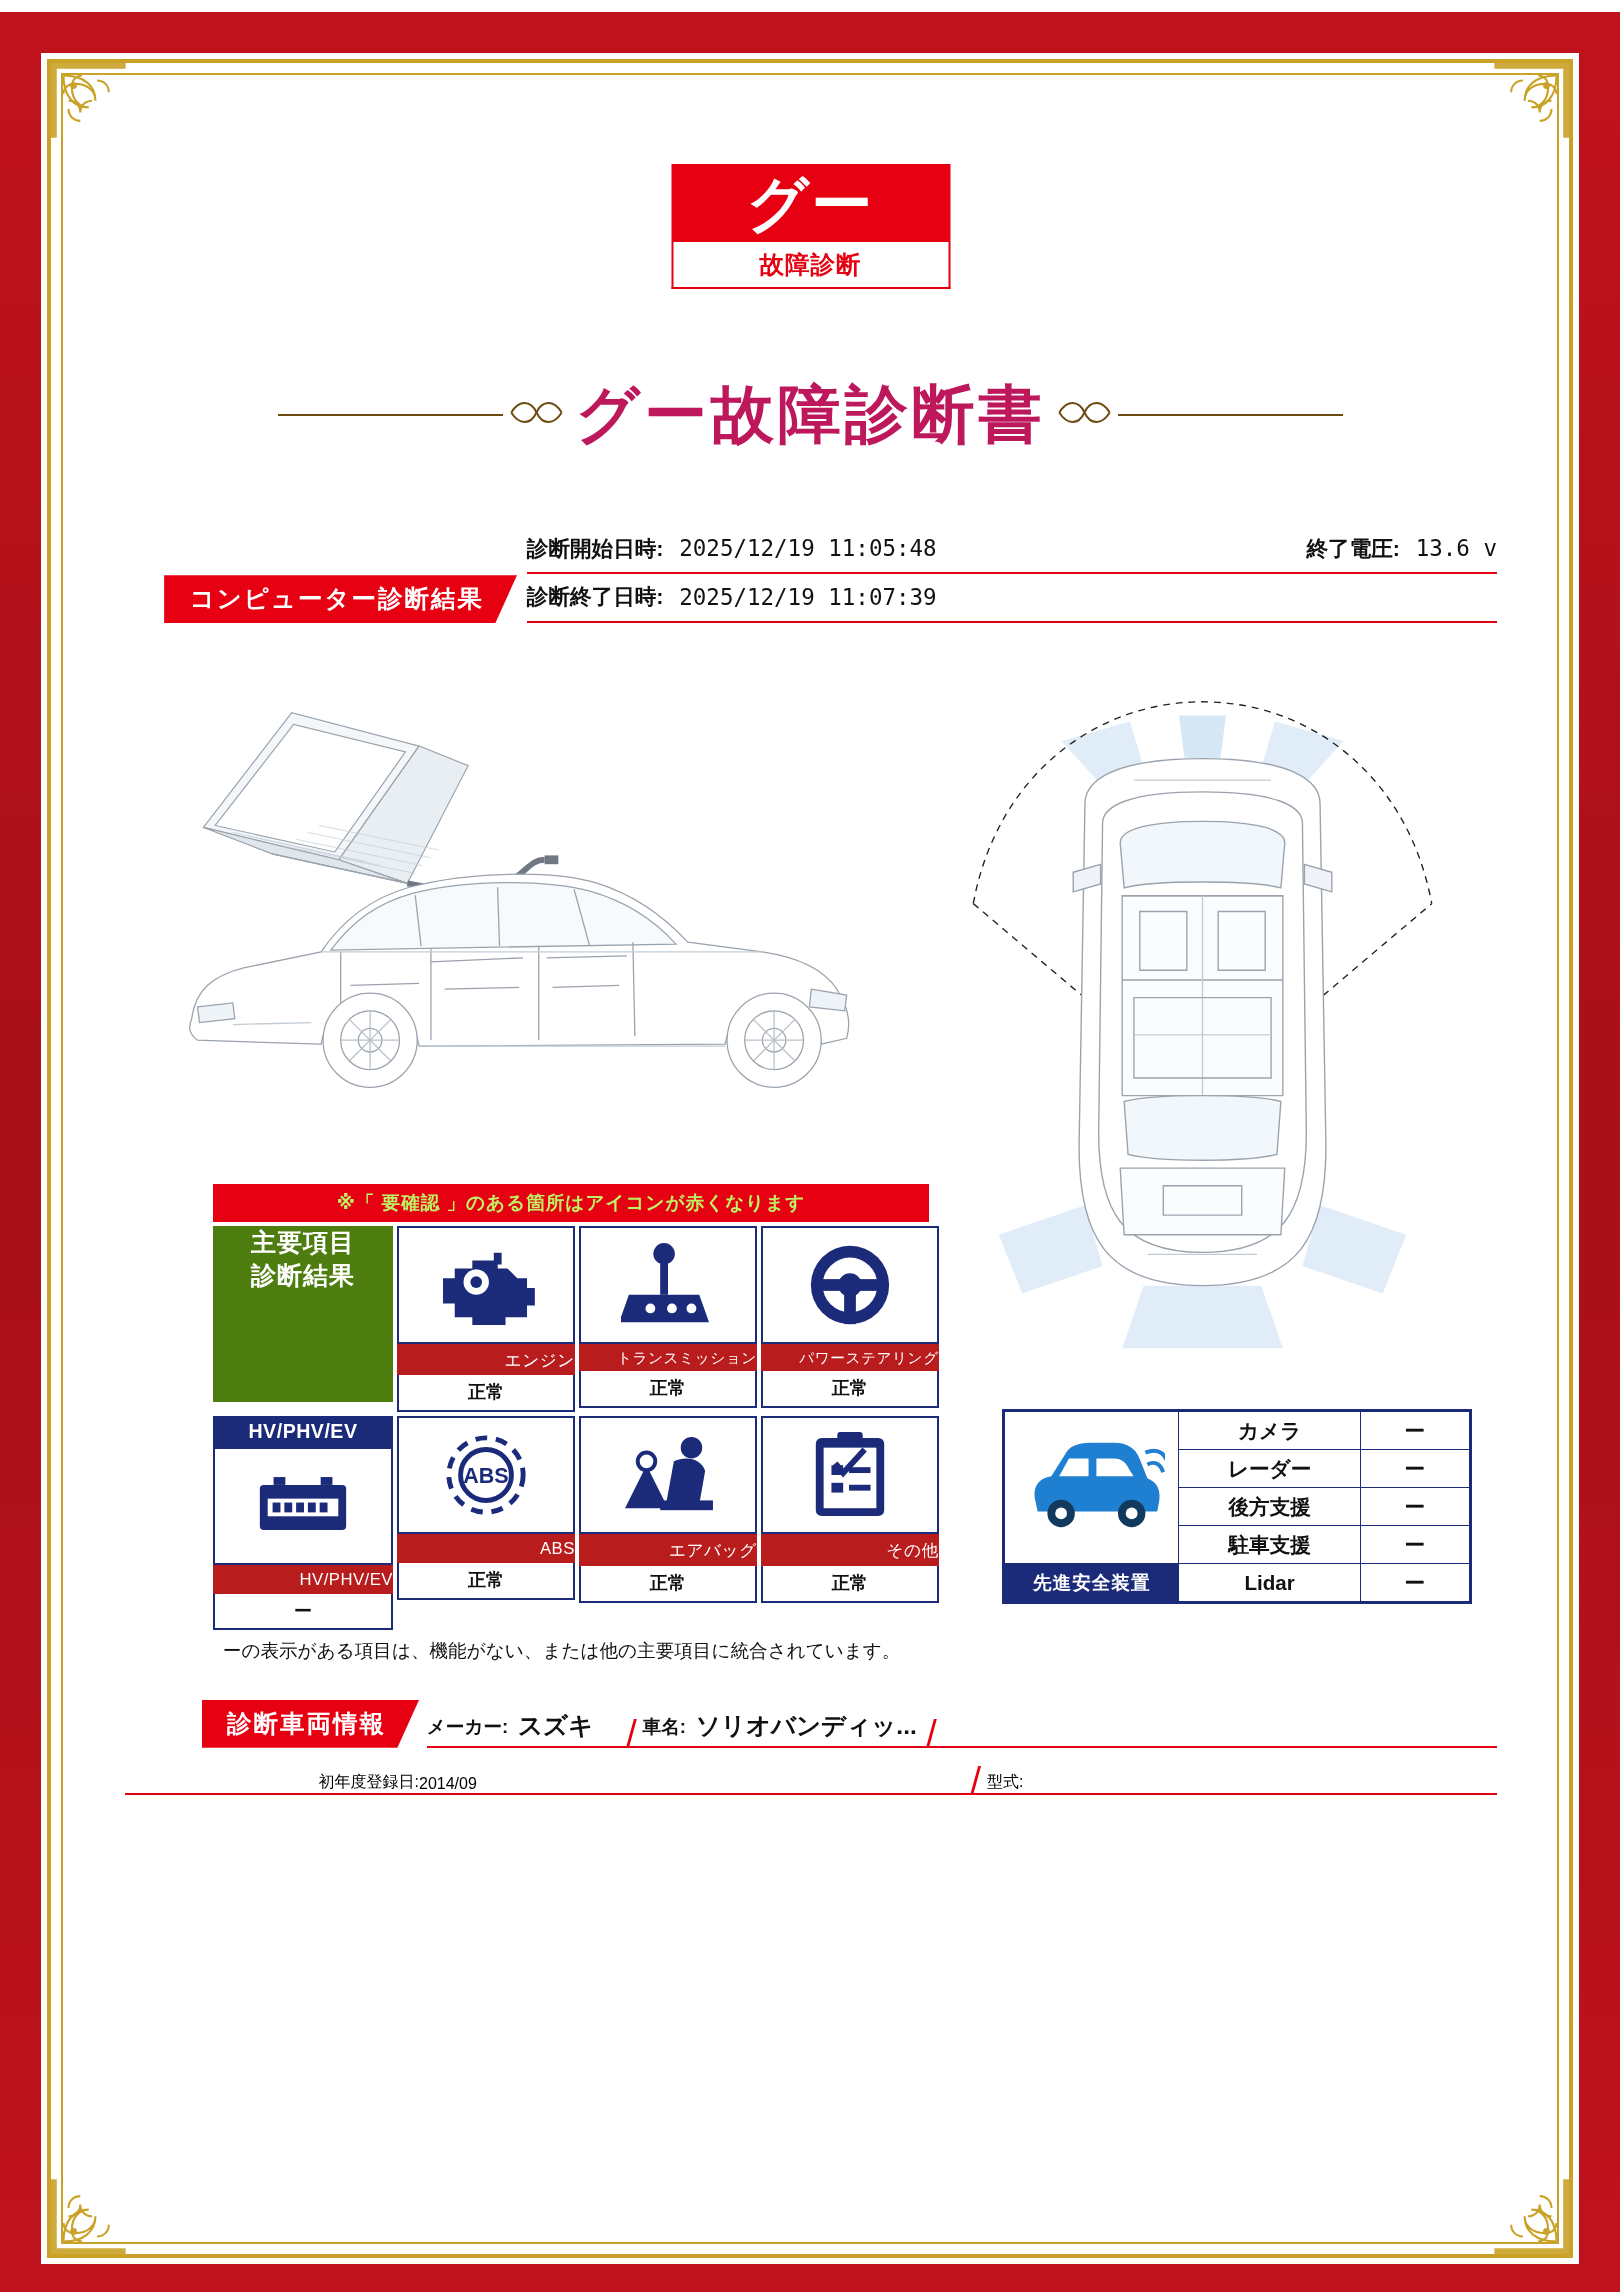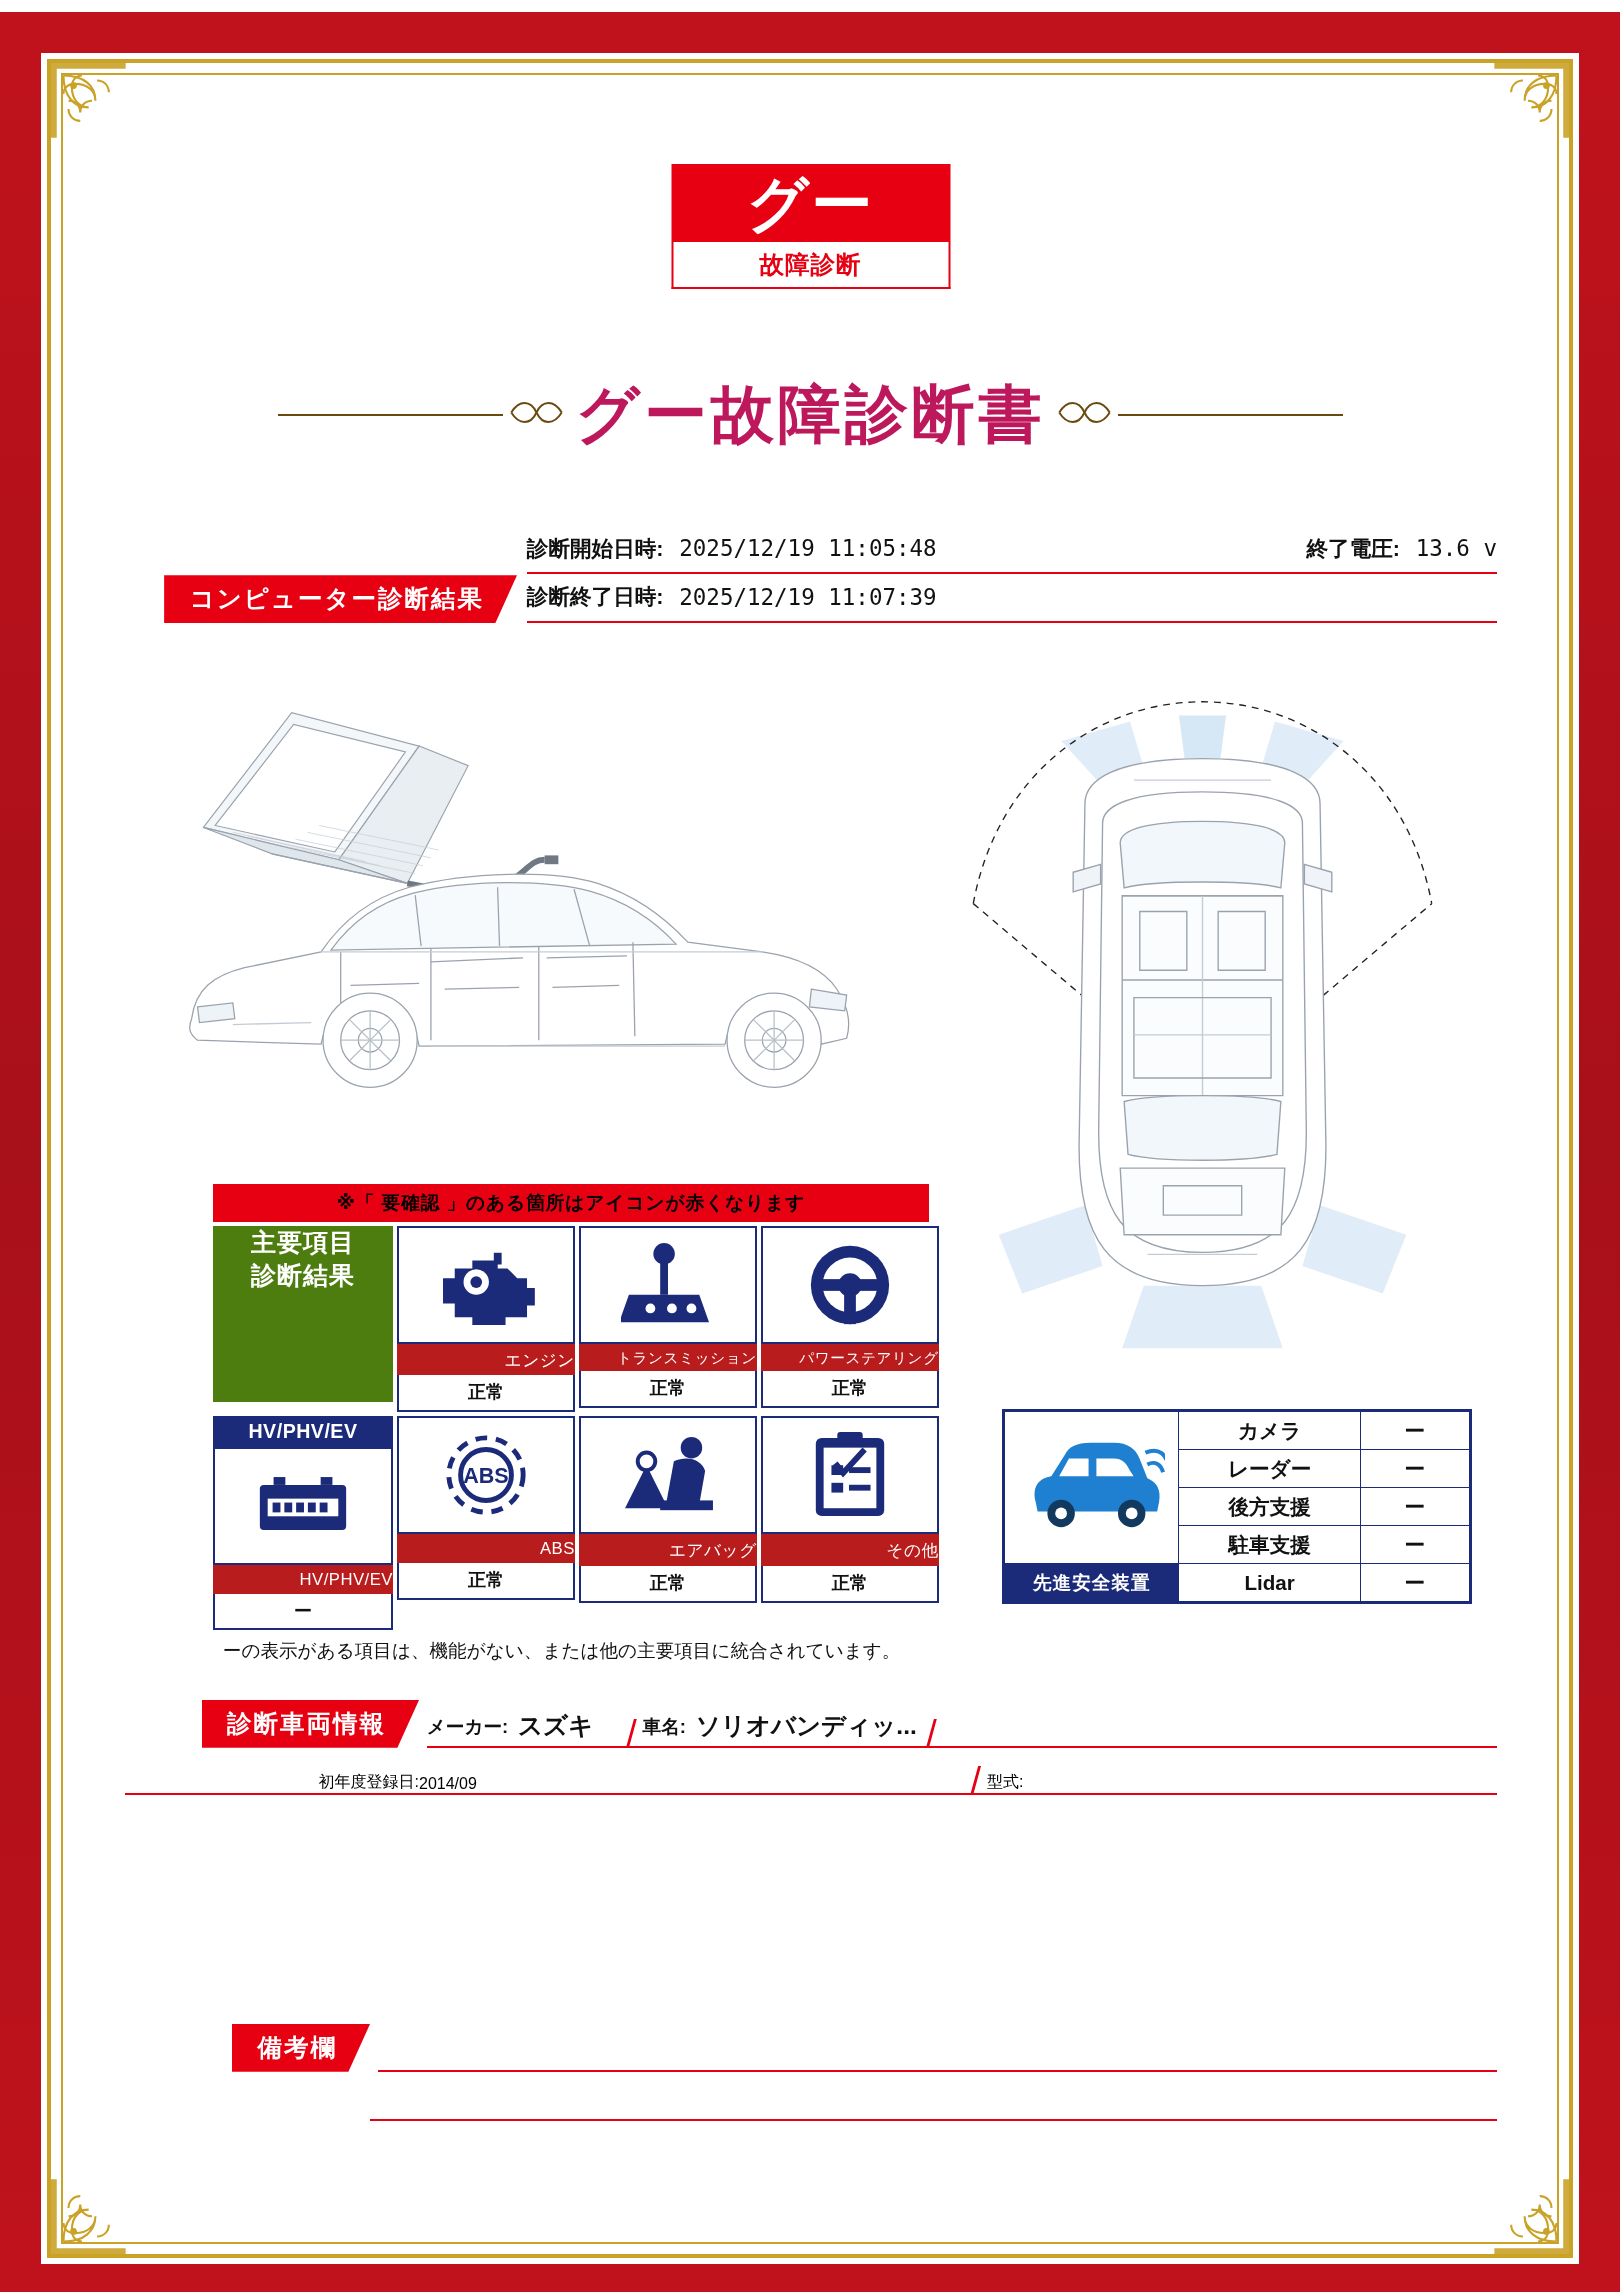--- a/index.html
+++ b/index.html
@@ -98,21 +98,21 @@
     font-family:"DejaVu Sans Mono","Liberation Mono",monospace;}
   .cd-line .lbl2{font-size:21.6px;color:#111;font-weight:bold;padding-bottom:4.9px;margin-left:auto;}
 
   
   .illus-left{position:absolute;left:108px;top:617px;width:706px;height:461px;}
   .illus-right{position:absolute;left:872px;top:608px;width:529px;height:686px;}
 
   
   .panel{position:absolute;left:147px;top:1106px;width:716px;}
   .panel-note{
-    background:#e60012;color:#000000;text-align:center;font-size:18.6px;font-weight:bold;
+    background:#e60012;color:#bef264;text-align:center;font-size:18.6px;font-weight:bold;
     padding:5.9px 0;letter-spacing:1px;
   }
   .grid{display:grid;grid-template-columns:180px 178px 178px 178px;gap:3.9px;margin-top:3.9px;}
   .cell-title{
     background:#4d7c0f;color:#fff;font-size:25px;font-weight:bold;
     display:flex;align-items:center;justify-content:flex-start;text-align:center;
     height:176px;line-height:1.35;letter-spacing:1px;
   }
   .icon-box{
     background:#ffffff;width:100%;height:118px;display:flex;align-items:center;justify-content:center;
@@ -572,27 +572,16 @@
           <span class="val mono">2014/09</span>
           <span class="slashsep" style="margin-left:auto;">/</span>
         </div>
         <div class="vcol c">
           <span class="lbl">型式:</span>
           <span class="val"></span>
         </div>
       </div>
     </div>
 
-    <div class="remarks">
-      <div class="rm-row">
-        <div class="rm-tag">
-          <div class="tag">備考欄</div>
-        </div>
-        <div class="rm-line"></div>
-      </div>
-      <div class="rm-line2">
-        <span></span>
-      </div>
-    </div>
 
   </div>
 </div>
 
 
 </body></html>

